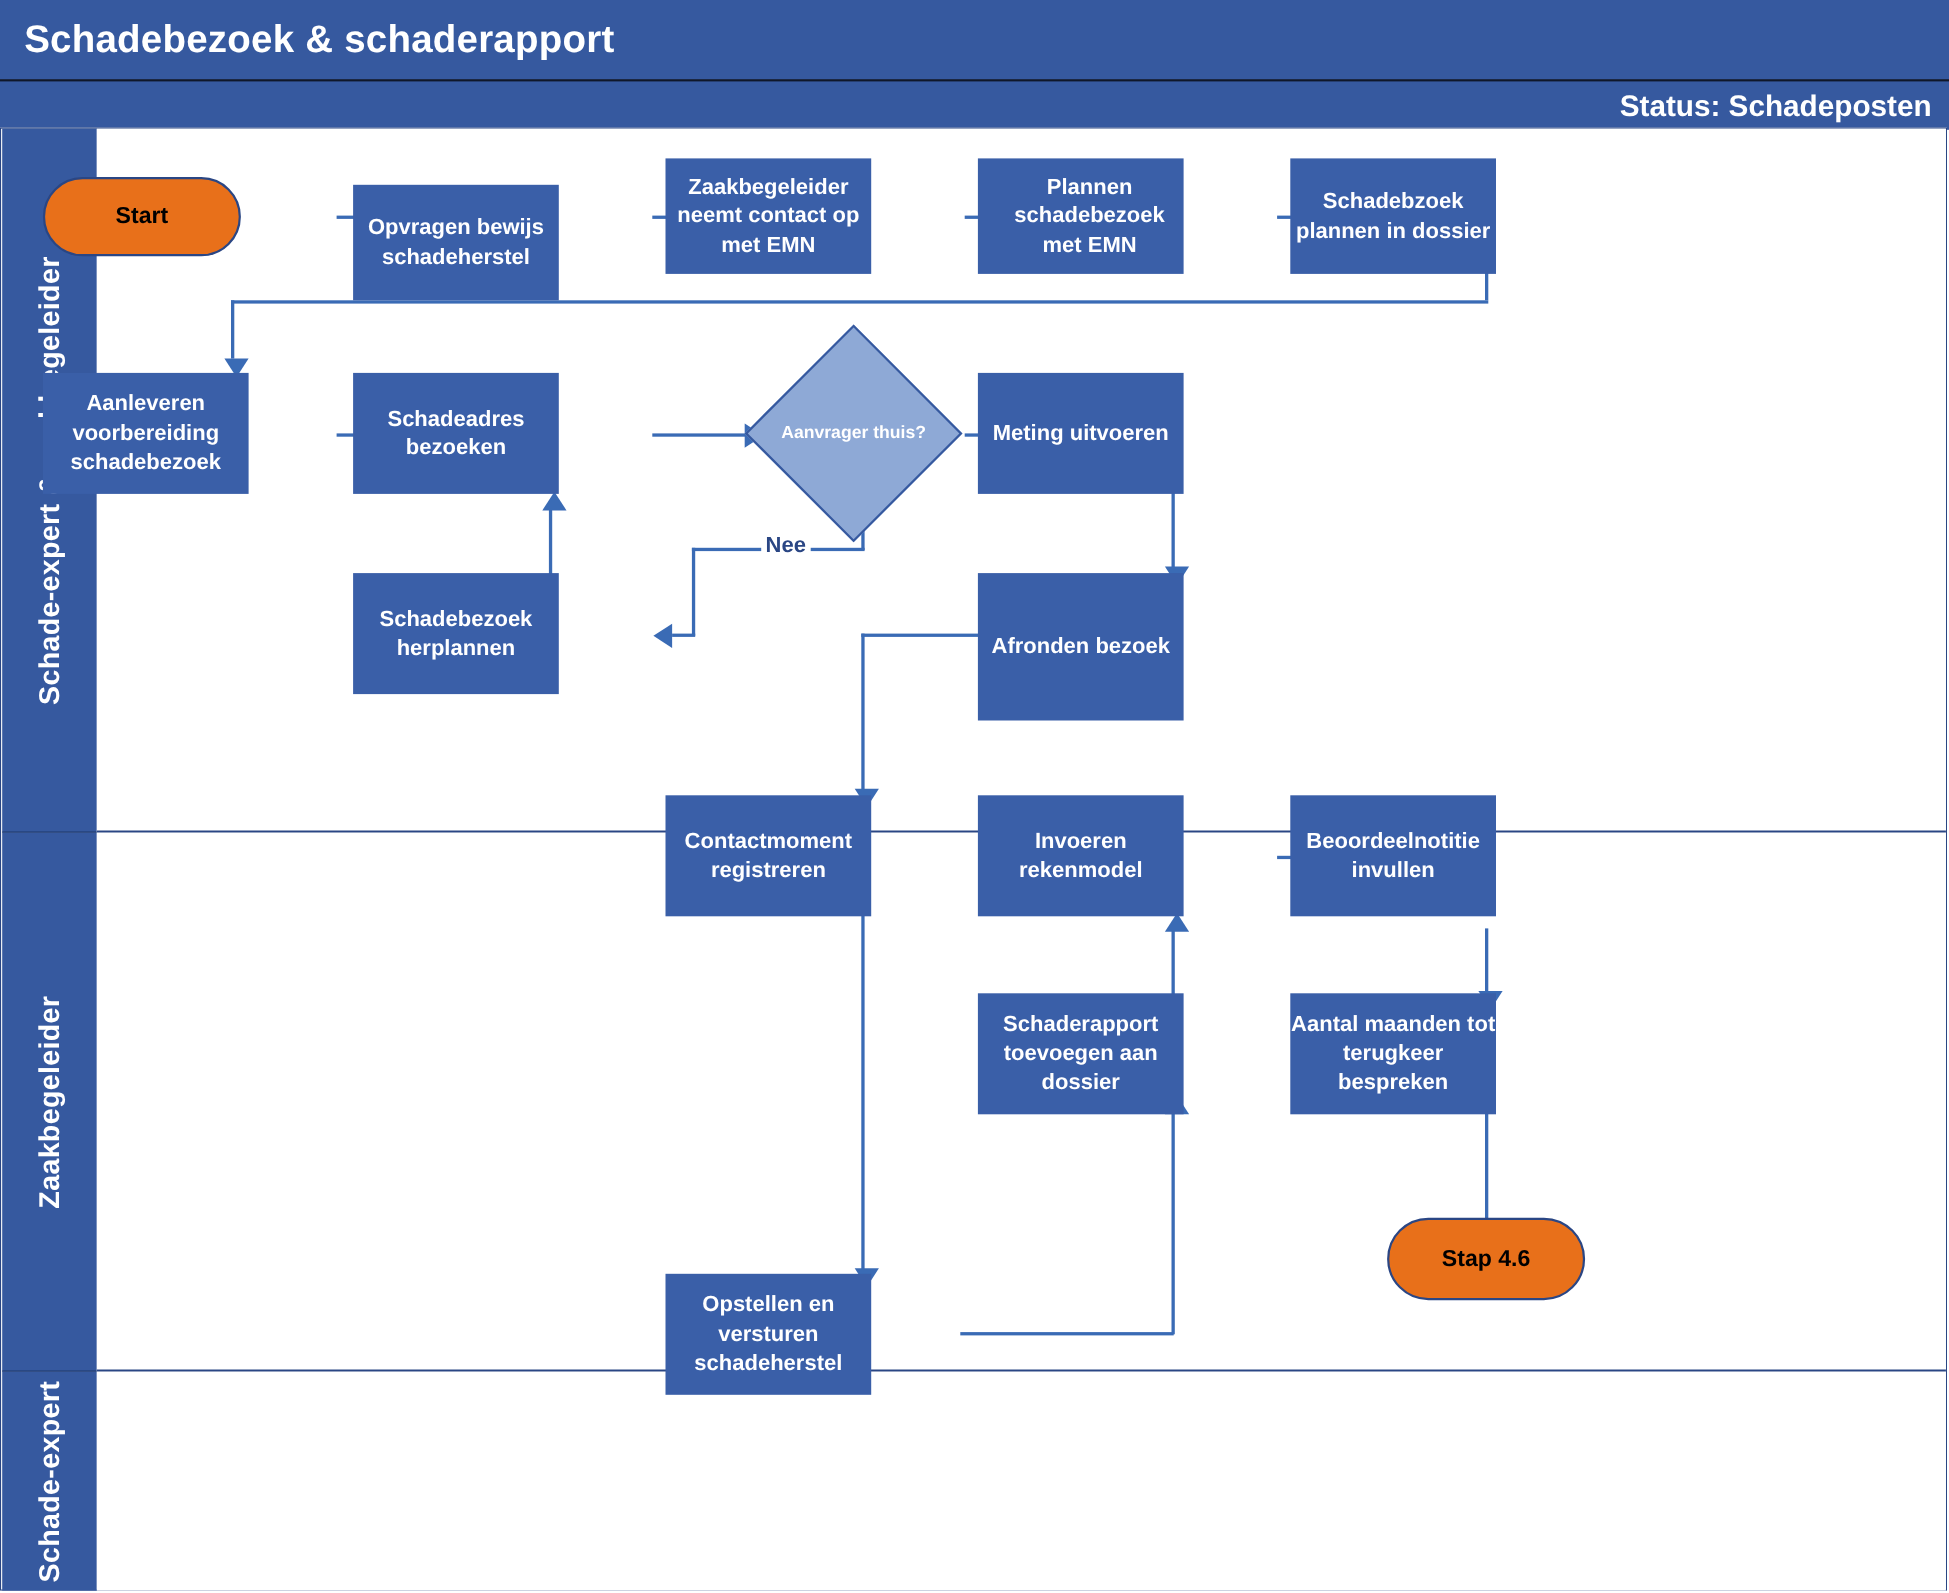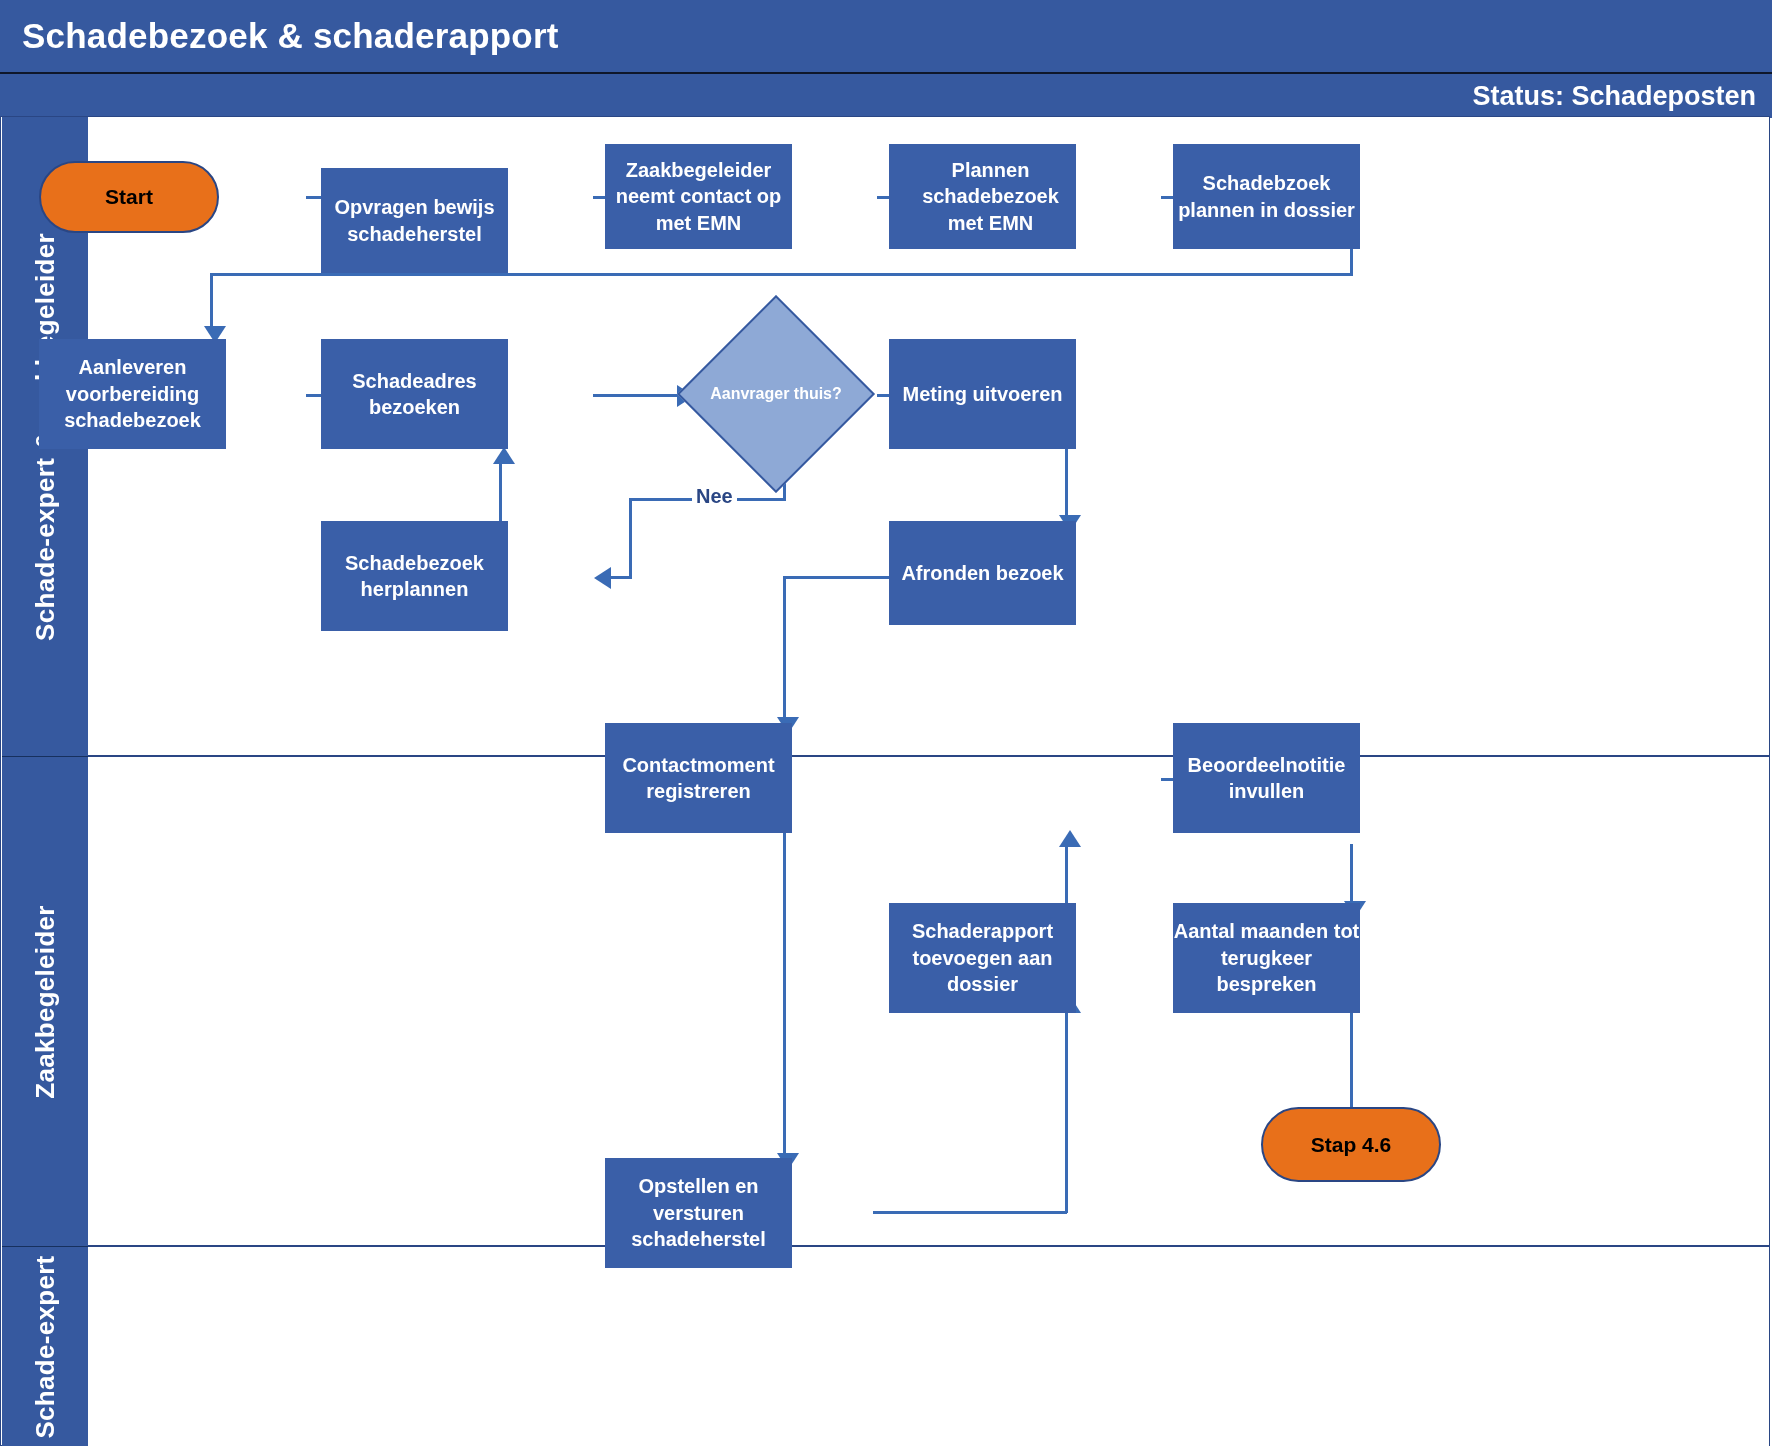--- a/index.html
+++ b/index.html
@@ -144,23 +144,24 @@
     <div class="node proc" style="left:320px;top:222px;width:187px;height:110px;">Schadeadres bezoeken</div>
 
     <div class="diamond-wrap" style="left:705px;top:207px;width:140px;height:140px;">
       <div class="diamond-shape"></div>
       <div class="diamond-lbl">Aanvrager thuis?</div>
     </div>
 
     <div class="node proc" style="left:888px;top:222px;width:187px;height:110px;">Meting uitvoeren</div>
 
     <div class="node proc" style="left:320px;top:404px;width:187px;height:110px;">Schadebezoek herplannen</div>
-    <div class="node proc" style="left:888px;top:404px;width:187px;height:104px;">Afronden bezoek</div>
+    <div class="node proc" style="left:888px;top:404px;width:187px;height:134px;">Afronden bezoek</div>
 
     <div class="node proc" style="left:604px;top:606px;width:187px;height:110px;">Contactmoment registreren</div>
+    <div class="node proc" style="left:888px;top:606px;width:187px;height:110px;">Invoeren rekenmodel</div>
     <div class="node proc" style="left:1172px;top:606px;width:187px;height:110px;">Beoordeelnotitie invullen</div>
     <div class="node proc" style="left:888px;top:786px;width:187px;height:110px;">Schaderapport toevoegen aan dossier</div>
     <div class="node proc" style="left:1172px;top:786px;width:187px;height:110px;">Aantal maanden tot terugkeer bespreken</div>
 
     <div class="node proc" style="left:604px;top:1041px;width:187px;height:110px;">Opstellen en versturen schadeherstel</div>
     <div class="node term" style="left:1260px;top:990px;width:180px;height:75px;">Stap 4.6</div>
 
   </div>
 </div>
 

